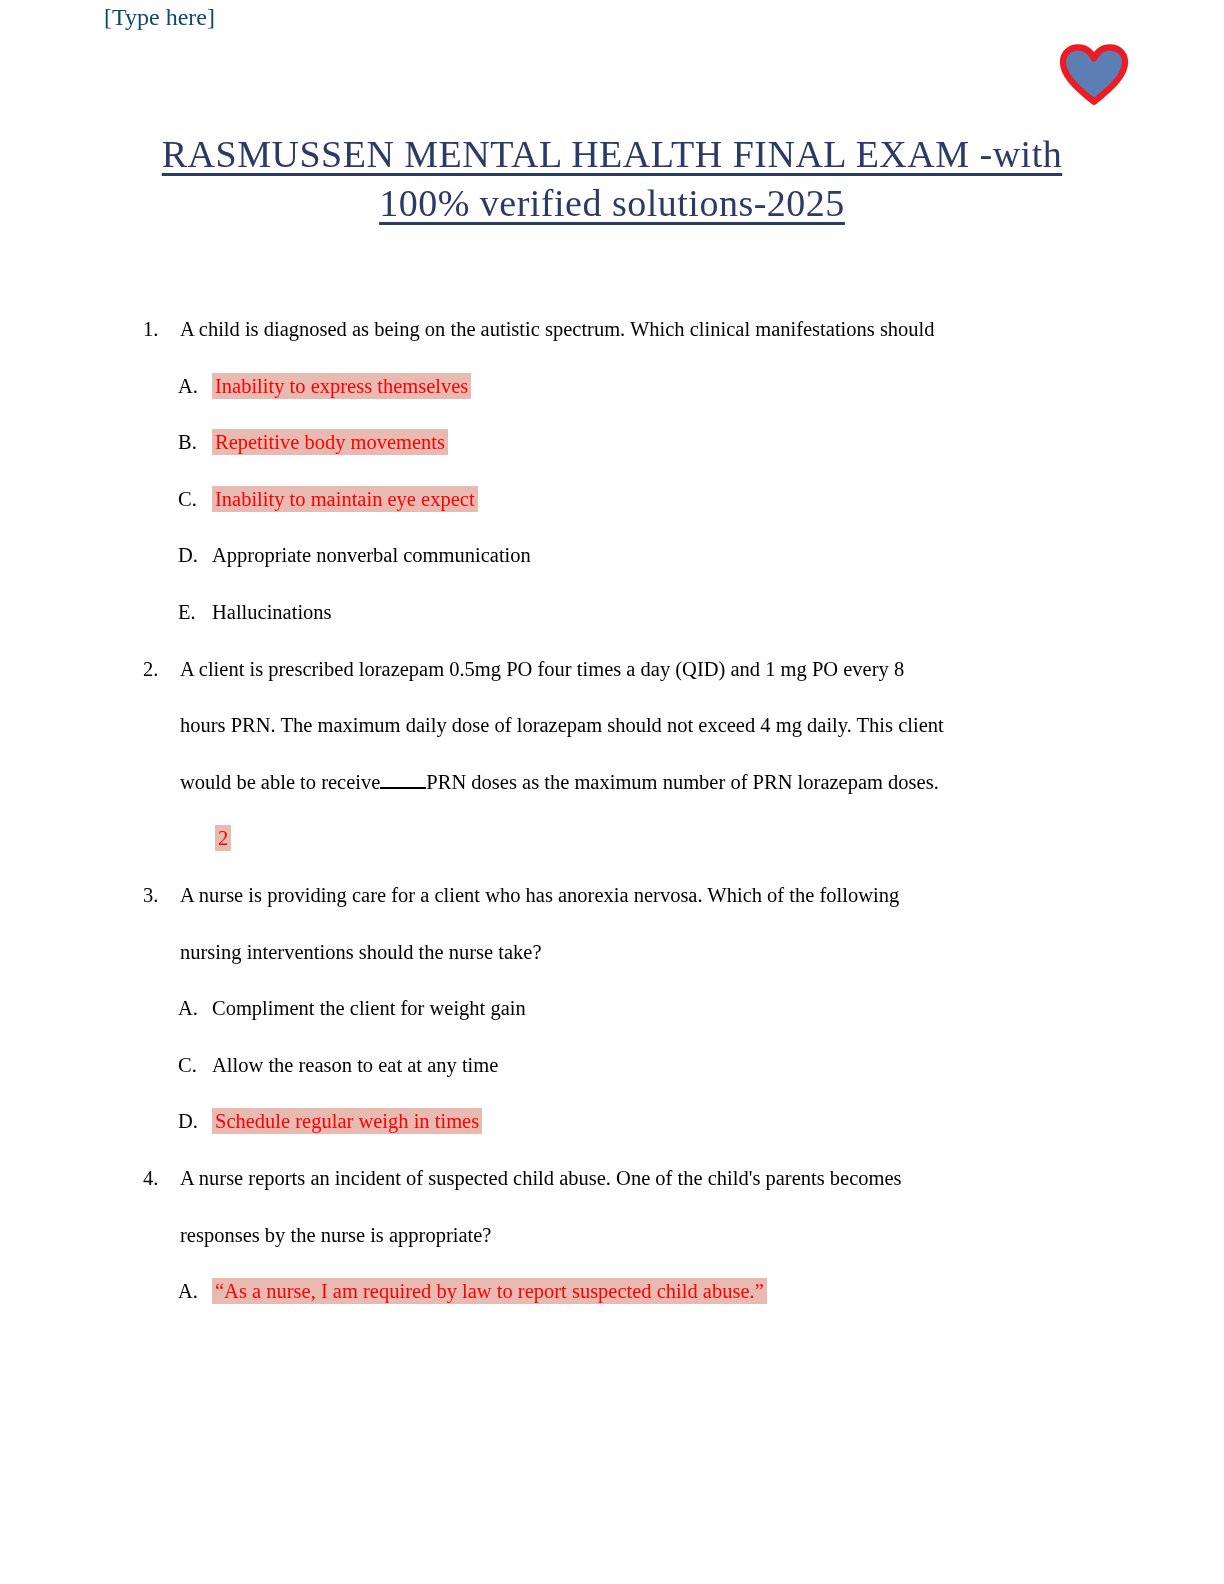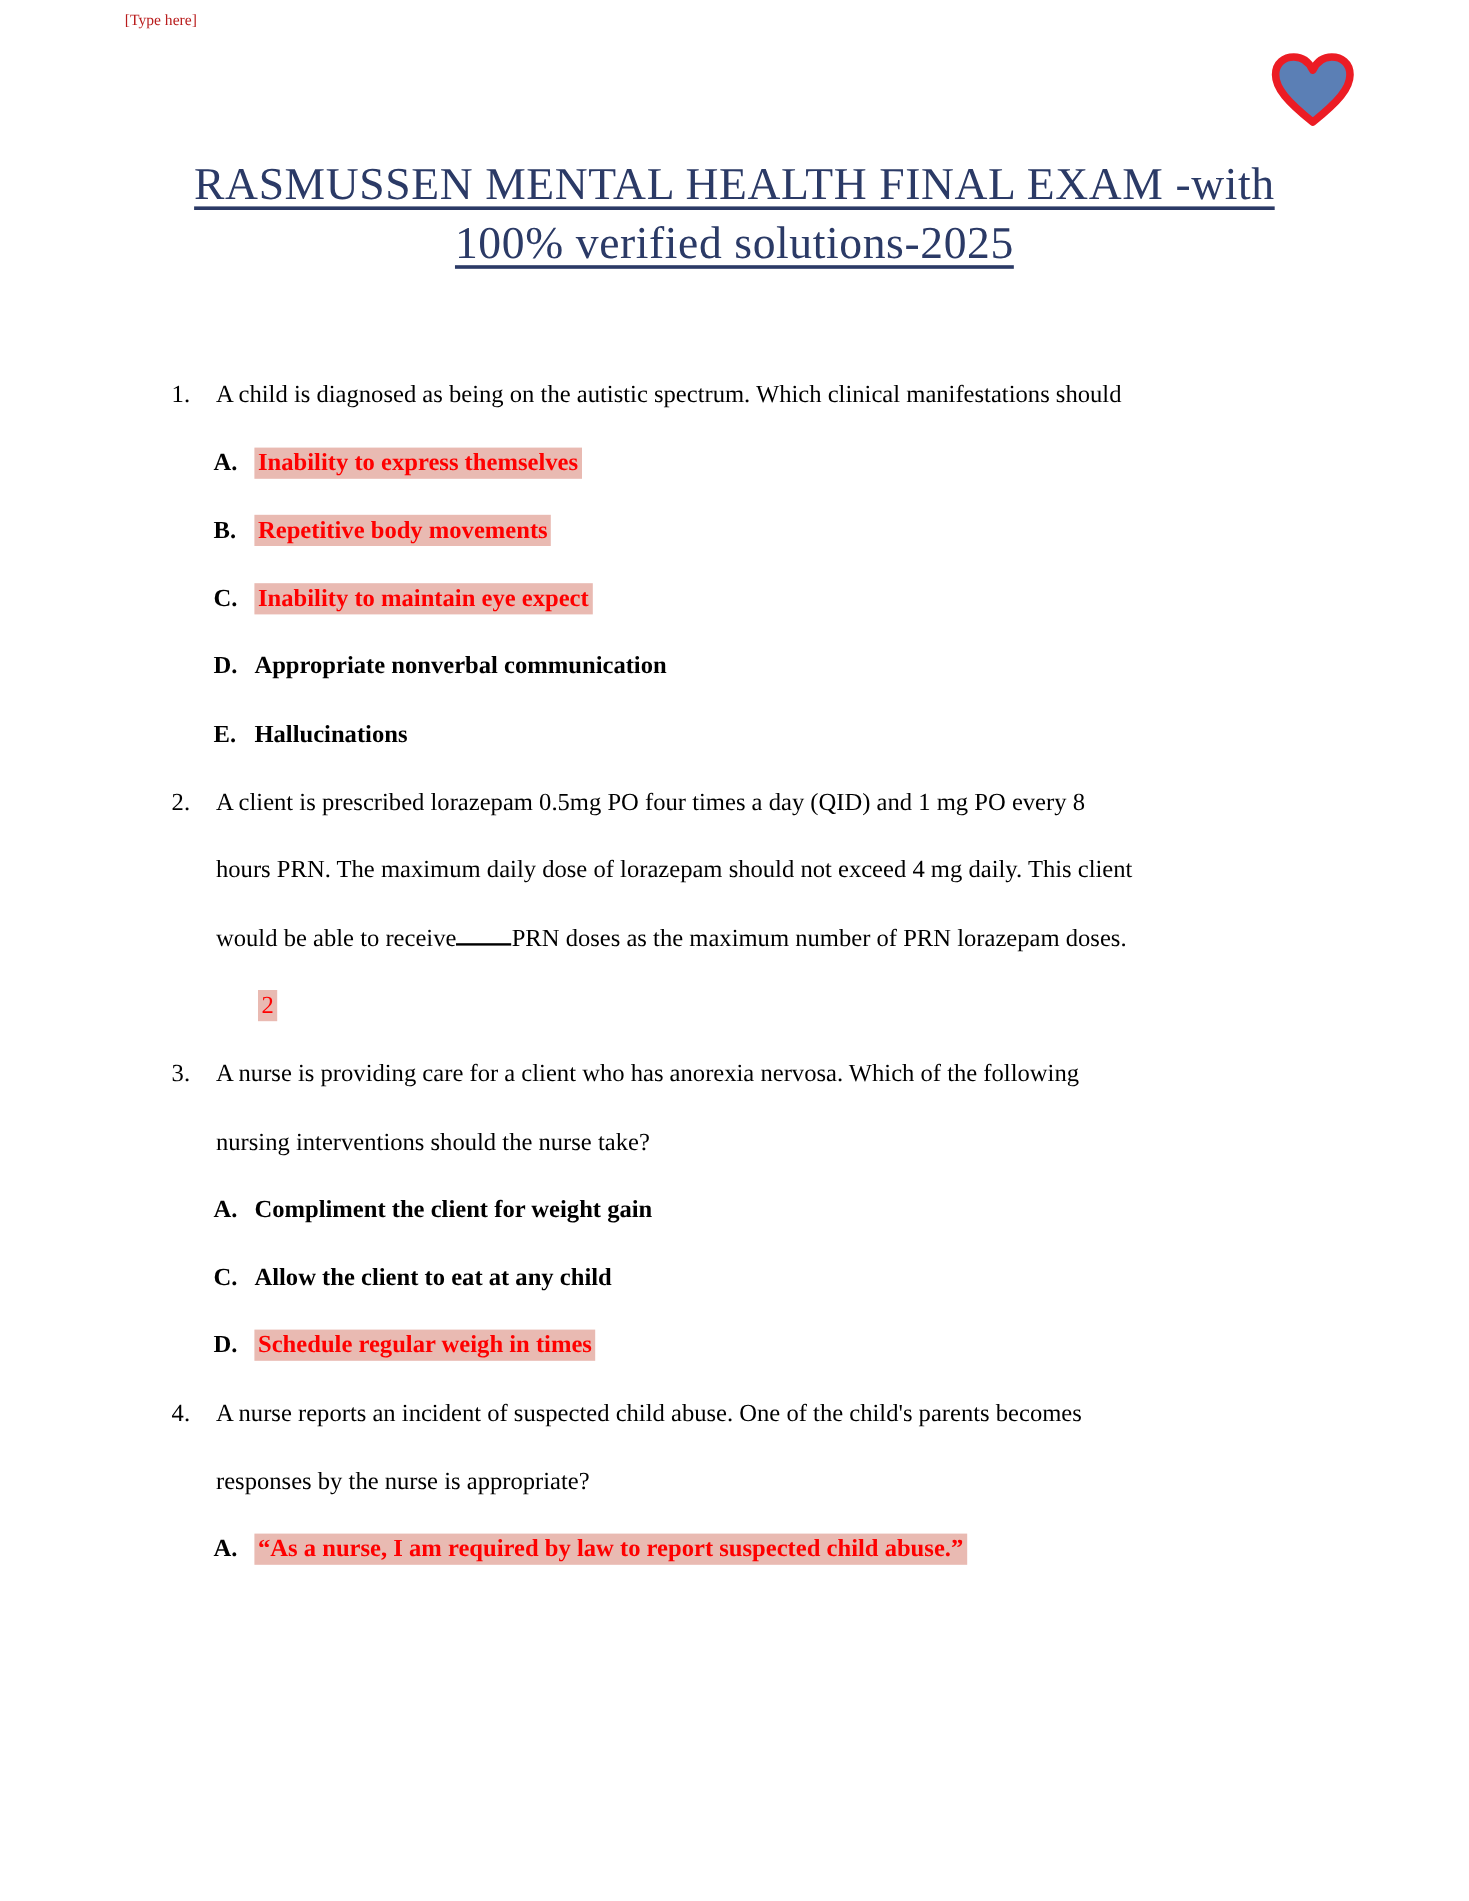--- a/index.html
+++ b/index.html
@@ -8,21 +8,21 @@
     width: 1224px; height: 1584px;
     position: relative;
     font-family: "Liberation Serif", "DejaVu Serif", serif;
     color: #000000;
     overflow: hidden;
   }
   .page { position: absolute; inset: 0; background: #ffffff; }
 
   .header-placeholder {
     position: absolute; left: 104px; top: 4px;
-    font-size: 13px; color: #b91c1c; line-height: 26px;
+    font-size: 24px; color: #0c4a6e; line-height: 26px;
   }
 
   .heart-wrap { position: absolute; left: 1058px; top: 44px; width: 72px; height: 62px; }
   .heart-wrap svg { display: block; width: 100%; height: 100%; }
   .heart-wrap path { fill: var(--heart_fill, #5b7fb5); stroke: var(--heart_stroke, #ec1c24); stroke-width: 9; stroke-linejoin: round; }
 
   .title-block {
     position: absolute; left: 0; top: 130px; width: 1224px;
     text-align: center;
     color: var(--title_navy, #2b3a66);
@@ -33,21 +33,21 @@
   .title-block .t-line {
     text-decoration: underline;
     text-decoration-thickness: 3px;
     text-underline-offset: 6px;
   }
 
   .doc { position: absolute; left: 143px; top: 301px; width: 960px; }
   .line { line-height: 56.6px; font-size: 20.5px; white-space: nowrap; }
   .num { display: inline-block; width: 37px; }
   .cont { padding-left: 37px; }
-  .opt { padding-left: 35px; font-weight: bold; }
+  .opt { padding-left: 35px; }
   .letter { display: inline-block; width: 34px; }
   .ans { padding-left: 72px; }
 
   .hl {
     background: var(--highlight_bg, #e9bab2);
     color: var(--highlight_red, #fe0000);
     padding: 2px 3px;
   }
   .blank {
     display: inline-block; width: 46px;
@@ -107,21 +107,21 @@
 
     <div class="line">
       <span class="num">3.</span><span>A nurse is providing care for a client who has anorexia nervosa. Which of the following</span>
     </div>
     <div class="line cont">nursing interventions should the nurse take?</div>
 
     <div class="line opt">
       <span class="letter">A.</span><span>Compliment the client for weight gain</span>
     </div>
     <div class="line opt">
-      <span class="letter">C.</span><span>Allow the client to eat at any child</span>
+      <span class="letter">C.</span><span>Allow the reason to eat at any time</span>
     </div>
     <div class="line opt">
       <span class="letter">D.</span><span class="hl">Schedule regular weigh in times</span>
     </div>
 
     <div class="line">
       <span class="num">4.</span><span>A nurse reports an incident of suspected child abuse. One of the child's parents becomes</span>
     </div>
     <div class="line cont">responses by the nurse is appropriate?</div>
 

